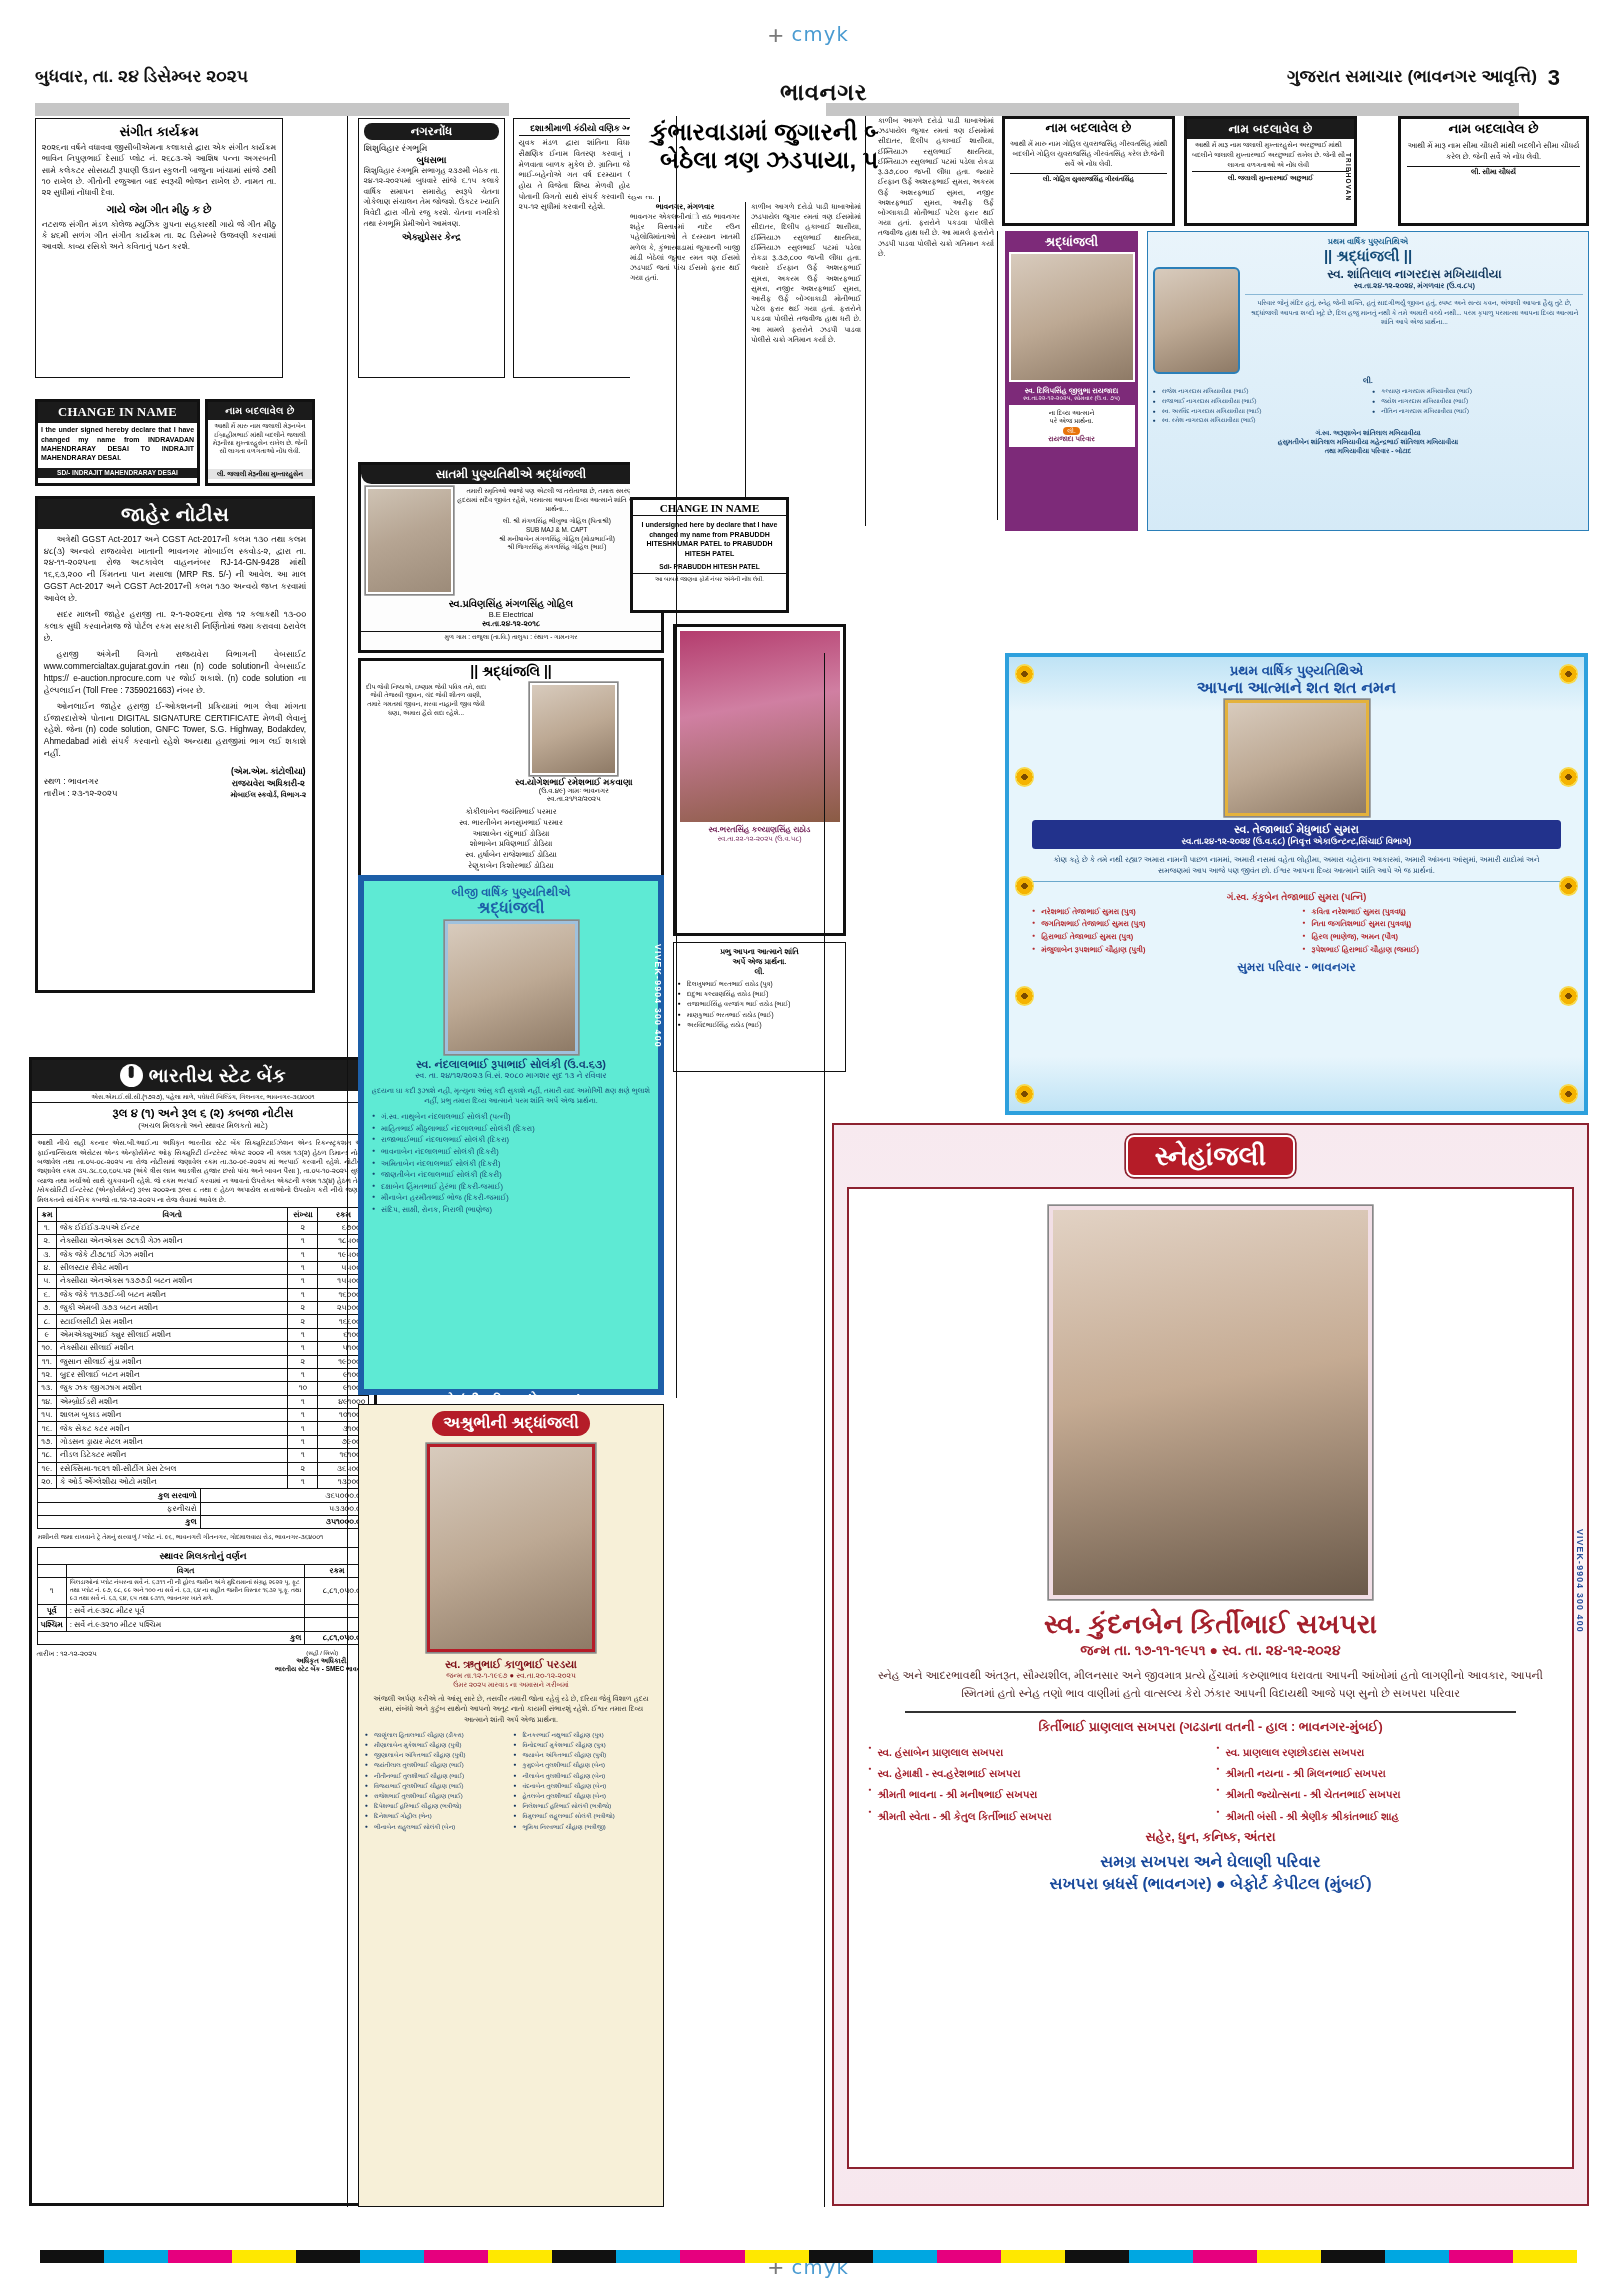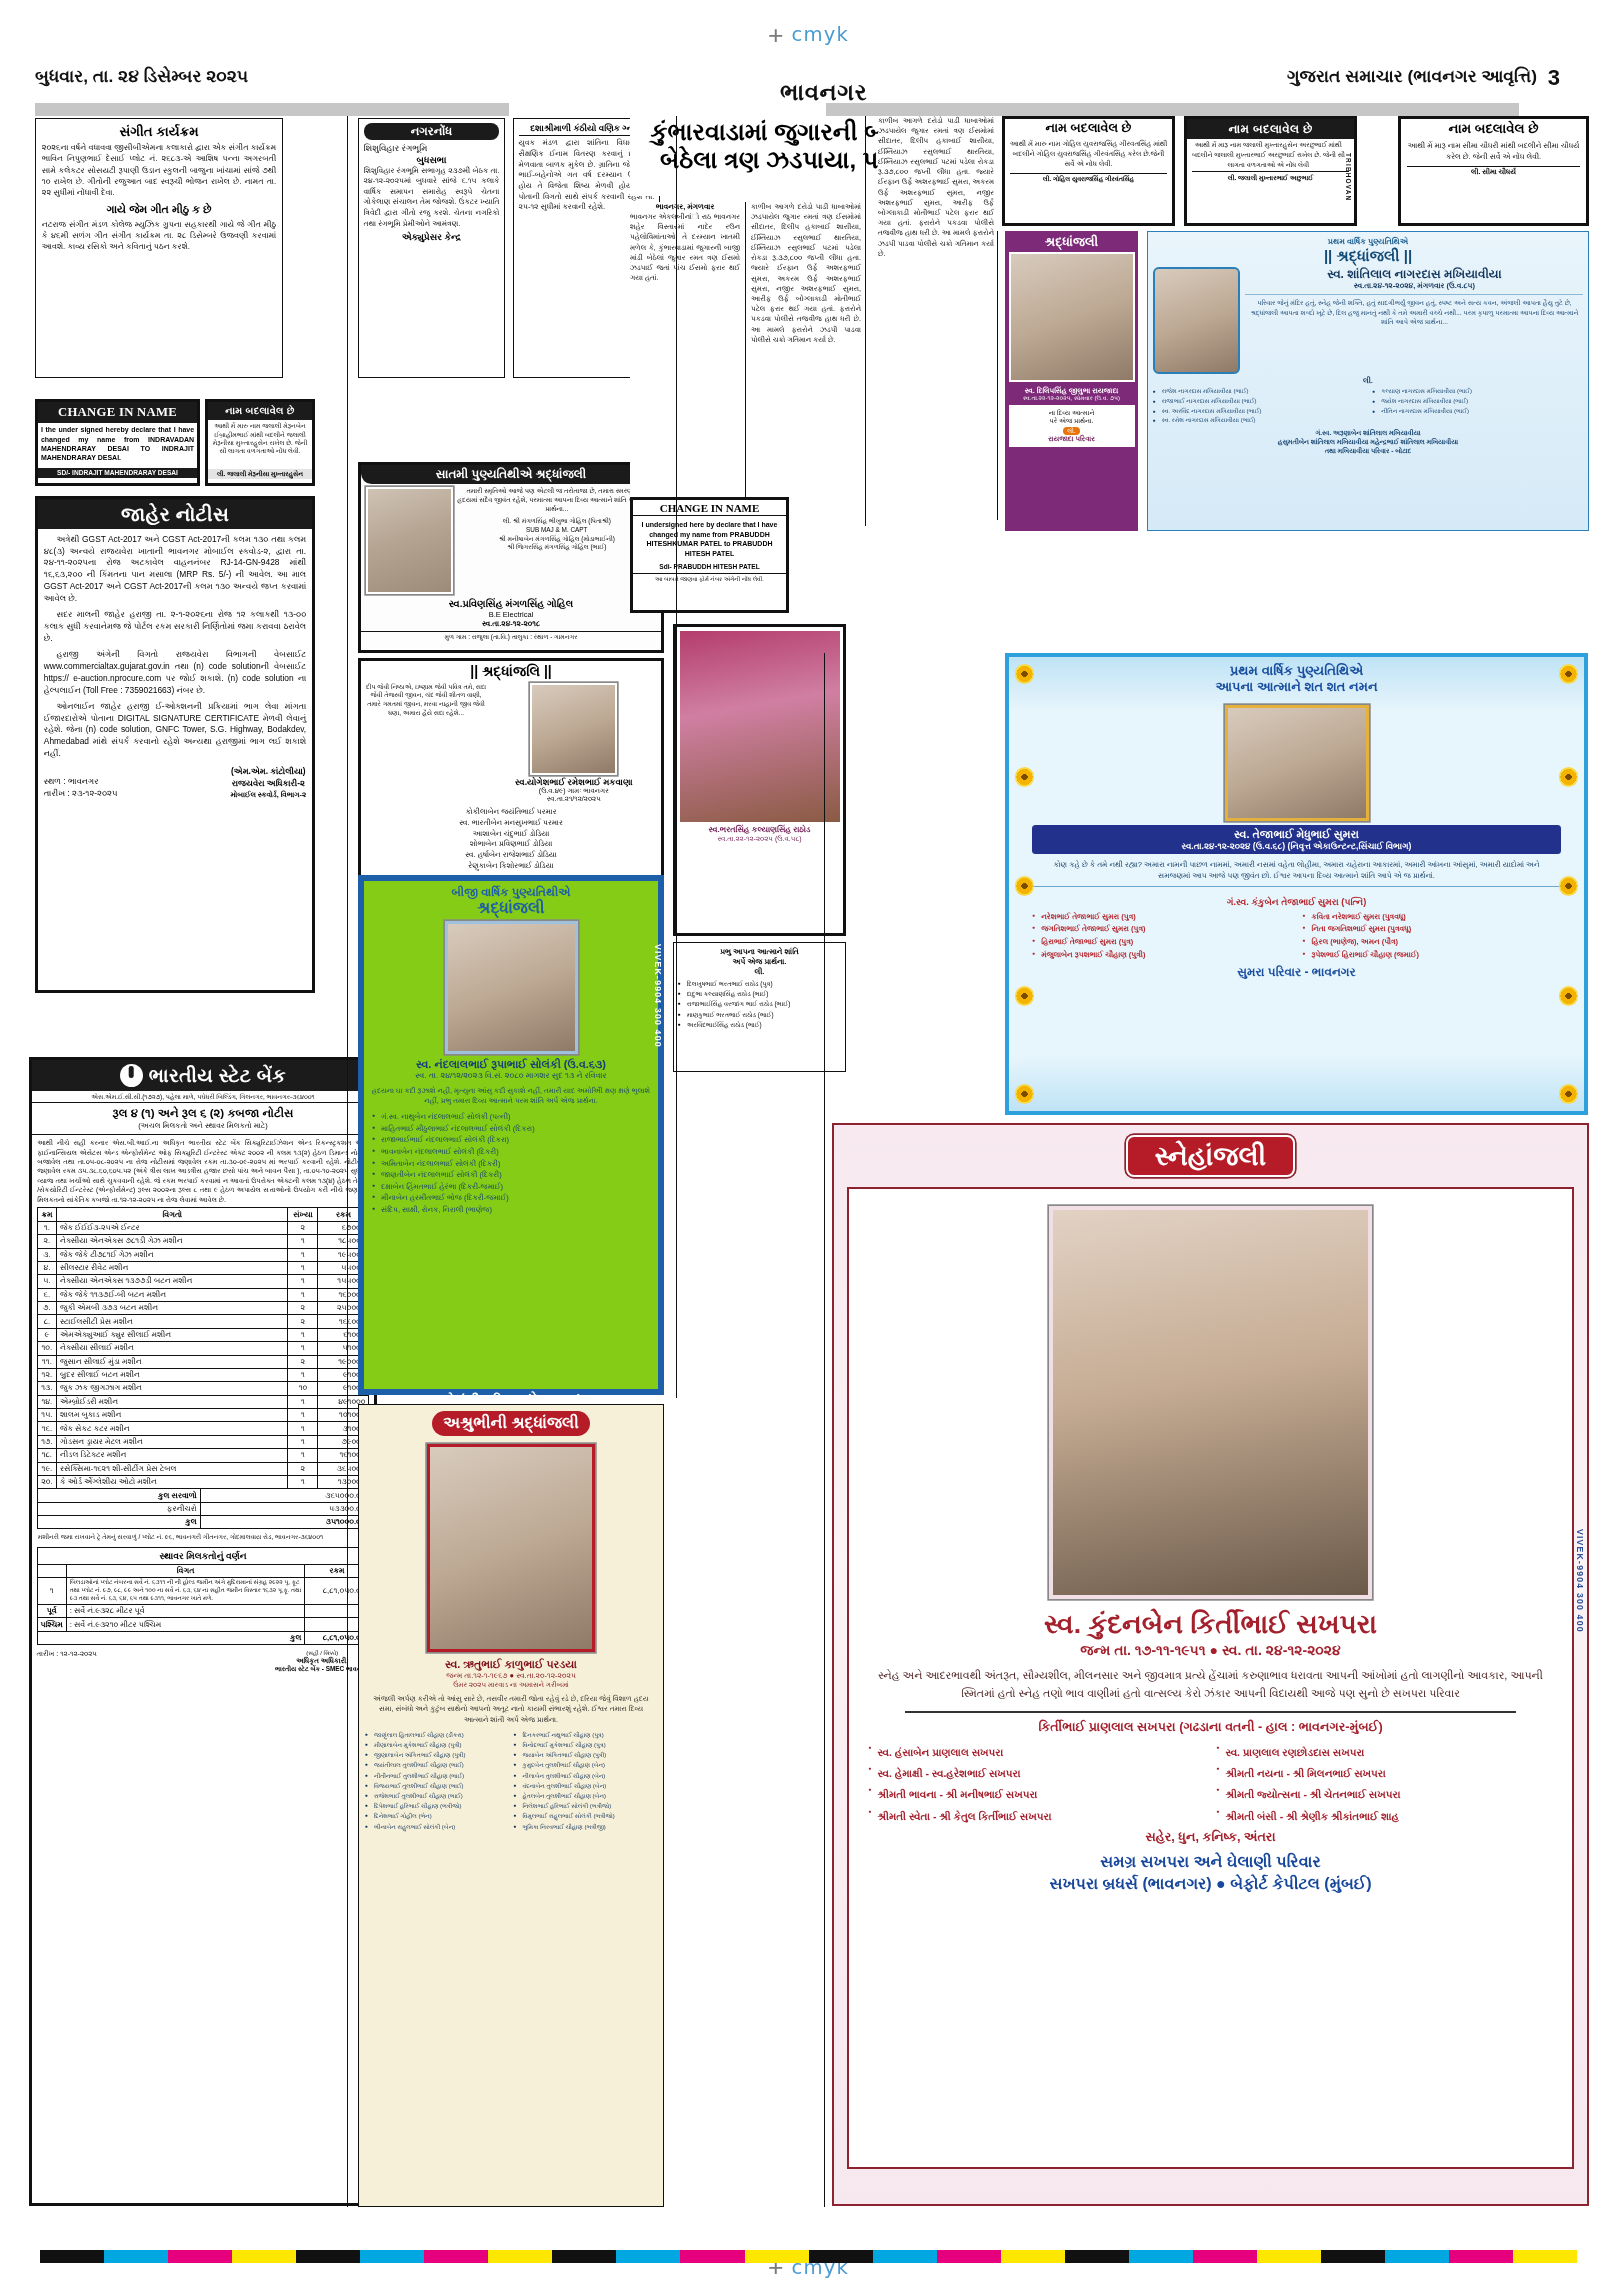--- a/index.html
+++ b/index.html
@@ -52,21 +52,21 @@
   .newstitle { font-weight:bold; text-align:center; font-size:13.3px; margin-bottom:2.3px; }
   .newsbody { font-size:8px; line-height:1.42; text-align:justify; }
 
   
   .photo { background:linear-gradient(160deg,#cfc3b4 0%, #b6a593 45%, #9c8b79 100%); }
   .photo.m { background:linear-gradient(160deg,#d8cbbd 0%, #bda994 50%, #8e7a66 100%); }
   .photoframe { border:2.3px solid #fff; box-shadow:0 0 0 1.7px #888; }
 
   
   .ad-blue  { background:#1d5fa8; }
-  .ad-blue-in { background:#84cc16; }
+  .ad-blue-in { background:#5eead4; }
   .ad-purple { background:#7d2a79; }
   .ad-cream { background:#f7f0d8; }
   .ad-red-ribbon {
     background:#b51c28; color:#fff; border-radius:16px; text-align:center;
     font-weight:bold; padding:3.5px 11.6px; display:inline-block;
   }
   .sun { position:absolute; width:19.6px; height:19.6px; border-radius:50%;
          background:radial-gradient(circle,#7a4a00 0 22%,#f5b301 23% 58%,#f7d94c 59% 100%); }
 
   .vivek {
@@ -619,21 +619,21 @@
     <div class="sun" style="left:5.8px;top:110px;"></div>
       <div class="sun" style="right:5.8px;top:110px;"></div>
     <div class="sun" style="left:5.8px;top:219px;"></div>
       <div class="sun" style="right:5.8px;top:219px;"></div>
     <div class="sun" style="left:5.8px;top:329px;"></div>
       <div class="sun" style="right:5.8px;top:329px;"></div>
     <div class="sun" style="left:5.8px;bottom:7px;"></div>
       <div class="sun" style="right:5.8px;bottom:7px;"></div>
 
     <div class="ctr b" style="font-size:13.3px;color:#1a4fa0;">પ્રથમ વાર્ષિક પુણ્યતિથિએ</div>
-    <div class="ctr b" style="font-size:13px;color:#1a4fa0;margin-bottom:10px;">આપના આત્માને શત શત નમન</div>
+    <div class="ctr b" style="font-size:16px;color:#1a4fa0;margin-bottom:3px;">આપના આત્માને શત શત નમન</div>
     <div class="photo m photoframe" style="width:144px;height:116px;margin:0 auto;border:3.5px solid #e4b23c;"></div>
     <div style="background:#22328c;color:#fff;text-align:center;font-weight:bold;font-size:11px;margin-top:4.6px;padding:2.3px;border-radius:3.5px;">
       <div>સ્વ. તેજાભાઈ મેધુભાઈ સુમરા</div>
       <div style="font-size:8.7px;">સ્વ.તા.૨૪-૧૨-૨૦૨૪ (ઉ.વ.૬૮) (નિવૃત્ત એકાઉન્ટન્ટ,સિંચાઈ વિભાગ)</div>
     </div>
     <div class="ctr" style="font-size:7.5px;line-height:1.55;color:#103a63;margin:4.6px 5.8px;">કોણ કહે છે કે તમે નથી રહ્યા? અમારા નામની પાછળ નામમાં, અમારી નસમાં વહેતા લોહીમા, અમારા ચહેરાના આકારમાં, અમારી આંખના આંસુમાં, અમારી યાદોમાં અને સમજણમાં આપ આજે પણ જીવંત છો. ઈશ્વર આપના દિવ્ય આત્માને શાંતિ આપે એ જ પ્રાર્થનાં.</div>
     <div class="ctr b" style="font-size:9.2px;color:#b4282e;border-top:1.2px solid #6aa8cc;padding-top:10px;">ગં.સ્વ. કંકુબેન તેજાભાઈ સુમરા (પત્નિ)</div>
     <div style="display:flex;gap:11.6px;margin-top:2.3px;">
       <ul class="plain" style="flex:1;font-size:7.5px;line-height:1.7;color:#b4282e;font-weight:bold;" id="sumra-left">
           <li>નરેશભાઈ તેજાભાઈ સુમરા (પુત્ર)</li>

